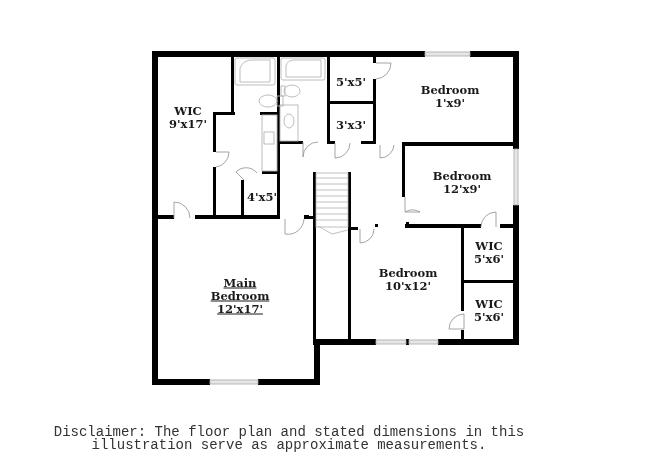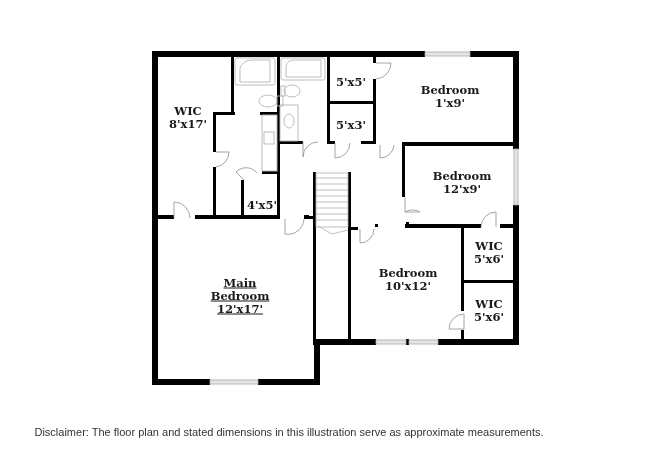--- a/index.html
+++ b/index.html
@@ -1,20 +1,20 @@
 <!DOCTYPE html>
 <html><head>
 <meta charset="utf-8">
 <style>
   html, body { margin: 0; padding: 0; background: #ffffff; }
   body { width: 650px; height: 473px; position: relative; overflow: hidden; font-family: "DejaVu Serif", serif; }
   #plan { position: absolute; left: 0; top: 0; width: 650px; height: 473px; }
   .room-label { position: absolute; text-align: center; font-family: "DejaVu Serif", serif; font-weight: bold; font-size: 11.5px; line-height: 13px; color: #1a1a1a; transform: translate(-50%, -50%); white-space: nowrap; }
   .room-label .name, .room-label .dim { display: block; }
-  .disclaimer { position: absolute; left: 0; width: 578px; top: 426px; text-align: center; font-family: Liberation Sans, sans-serif; font-size: 11px; line-height: 13px; color: #333; }
+  .disclaimer { position: absolute; left: 0; width: 578px; top: 426px; text-align: center; font-family: Liberation Mono, monospace; font-size: 14px; line-height: 13px; color: #333; }
   .disclaimer span { display: block; }
 </style>
 </head>
 <body>
 
 <svg id="plan" viewBox="0 0 650 473" xmlns="http://www.w3.org/2000/svg">
   <g fill="#000">
 
     <rect x="152" y="51" width="273" height="6"></rect>
     <rect x="470" y="51" width="49" height="6"></rect>
@@ -114,30 +114,30 @@
     <line x1="316" y1="202" x2="348" y2="202"></line>
     <line x1="316" y1="208" x2="348" y2="208"></line>
     <line x1="316" y1="214" x2="348" y2="214"></line>
     <line x1="316" y1="220" x2="348" y2="220"></line>
     <path d="M318 226 L332 234 L348 230"></path>
   </g>
 </svg>
 
 <div class="room-label" style="left:188px; top:118px;">
   <span class="name">WIC</span>
-  <span class="dim">8'x17'</span>
+  <span class="dim">9'x17'</span>
 </div>
-<div class="room-label" style="left:262px; top:197px;margin-top:8px;">
+<div class="room-label" style="left:262px; top:197px;">
   <span class="dim">4'x5'</span>
 </div>
 <div class="room-label" style="left:351px; top:82px;">
   <span class="dim">5'x5'</span>
 </div>
 <div class="room-label" style="left:351px; top:125px;">
-  <span class="dim">5'x3'</span>
+  <span class="dim">3'x3'</span>
 </div>
 <div class="room-label" style="left:450px; top:97px;">
   <span class="name">Bedroom</span>
   <span class="dim">1'x9'</span>
 </div>
 <div class="room-label" style="left:462px; top:183px;">
   <span class="name">Bedroom</span>
   <span class="dim">12'x9'</span>
 </div>
 <div class="room-label" style="left:489px; top:253px;">

